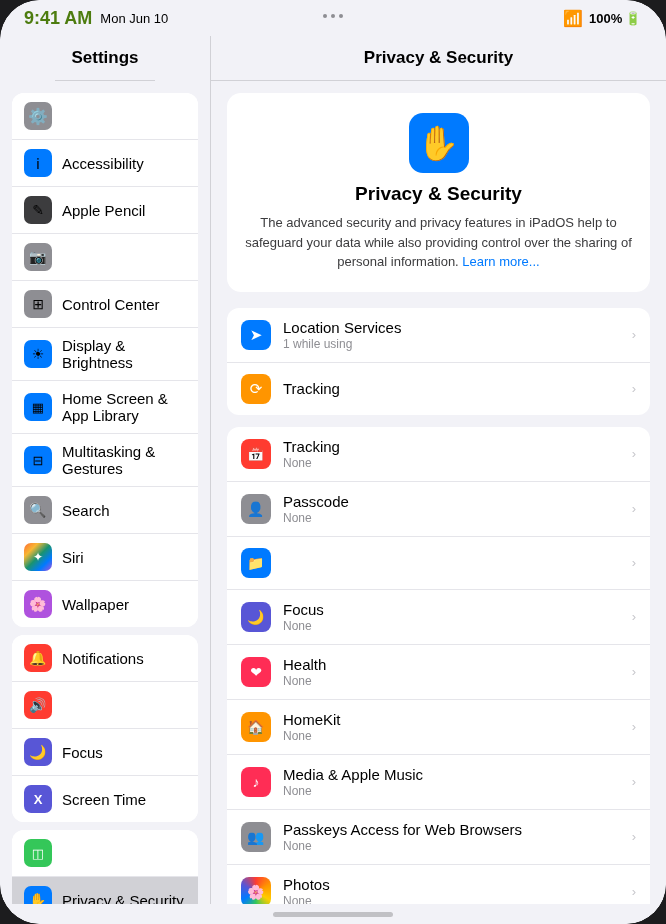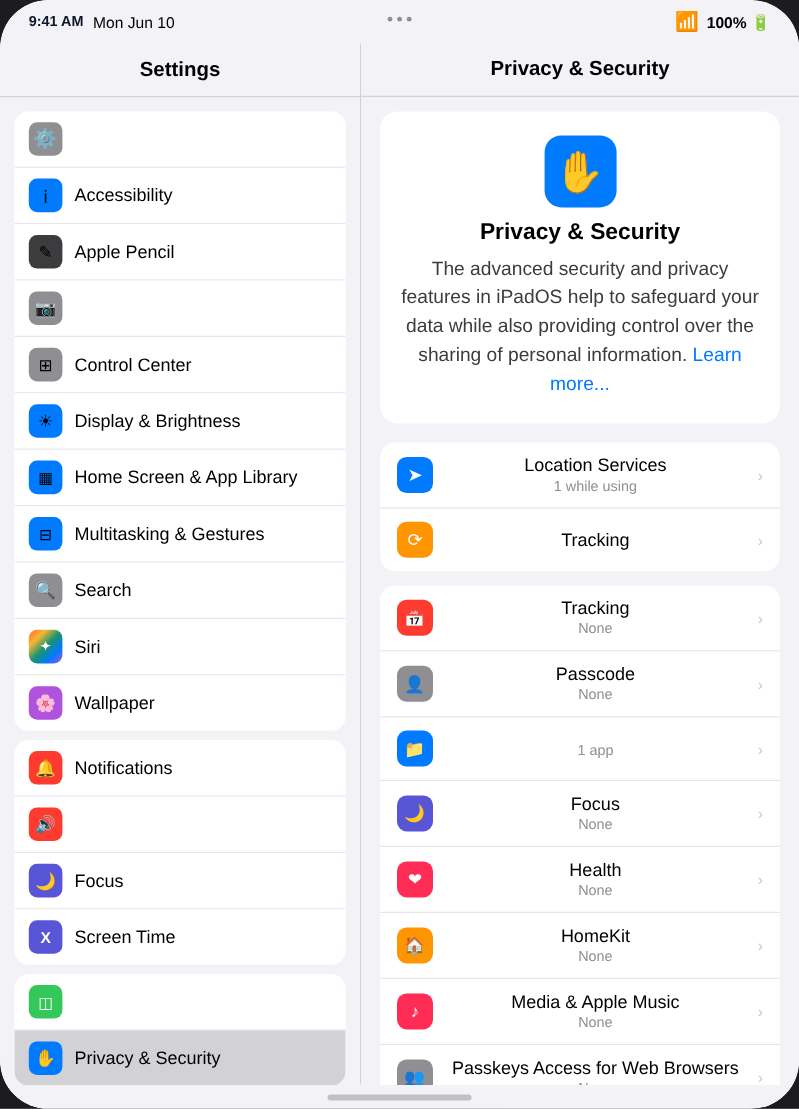--- a/index.html
+++ b/index.html
@@ -25,23 +25,23 @@
     .status-bar {
       height: 36px;
       background: #f2f2f7;
       display: flex;
       align-items: center;
       justify-content: space-between;
       padding: 0 24px;
       flex-shrink: 0;
     }
     .status-time {
-      font-size: 12px;
+      font-size: 18px;
       font-weight: 600;
-      color: #0f172a;
+      color: #4d7c0f;
     }
     .status-date {
       font-size: 13px;
       color: #000;
     }
     .status-right {
       display: flex;
       align-items: center;
       gap: 6px;
     }
@@ -51,26 +51,27 @@
       color: #000;
     }
     
     .main-content {
       display: flex;
       flex: 1;
       overflow: hidden;
     }
     
     .sidebar {
-      width: 301px;
+      width: 211px;
       background: #f2f2f7;
       display: flex;
       flex-direction: column;
       overflow: hidden;
       border-right: 1px solid #d1d1d6;
+      align-items: center;
     }
     .sidebar-title {
       font-size: 17px;
       font-weight: 600;
       color: #000;
       text-align: center;
       padding: 12px 16px;
       background: #f2f2f7;
       border-bottom: 1px solid #d1d1d6;
     }
@@ -165,21 +166,21 @@
       font-size: 34px;
       color: #fff;
     }
     .hero-title {
       font-size: 19px;
       font-weight: 700;
       color: #000;
       margin-bottom: 8px;
     }
     .hero-desc {
-      font-size: 16px;
+      font-size: 13px;
       color: #3c3c3e;
       line-height: 1.5;
     }
     .hero-desc a {
       color: #007aff;
       text-decoration: none;
     }
     
     .settings-card {
       background: #fff;
@@ -204,21 +205,20 @@
       height: 30px;
       border-radius: 8px;
       display: flex;
       align-items: center;
       justify-content: center;
       font-size: 17px;
       flex-shrink: 0;
     }
     .settings-row-content {
       flex: 1;
-      text-align: center;
     }
     .settings-row-title {
       font-size: 15px;
       color: #000;
     }
     .settings-row-subtitle {
       font-size: 12px;
       color: #8e8e93;
       margin-top: 1px;
     }
@@ -414,21 +414,20 @@
           <div class="settings-row-icon" style="background:#8e8e93; color:#fff; font-size:14px;">👤</div>
           <div class="settings-row-content">
             <div class="settings-row-title">Passcode</div>
             <div class="settings-row-subtitle">None</div>
           </div>
           <span class="settings-chevron">›</span>
         </div>
         <div class="settings-row">
           <div class="settings-row-icon" style="background:#007aff; color:#fff; font-size:14px;">📁</div>
           <div class="settings-row-content">
-            <div class="settings-row-subtitle">1 app</div>
           </div>
           <span class="settings-chevron">›</span>
         </div>
         <div class="settings-row">
           <div class="settings-row-icon" style="background:#5856d6; color:#fff; font-size:14px;">🌙</div>
           <div class="settings-row-content">
             <div class="settings-row-title">Focus</div>
             <div class="settings-row-subtitle">None</div>
           </div>
           <span class="settings-chevron">›</span>

